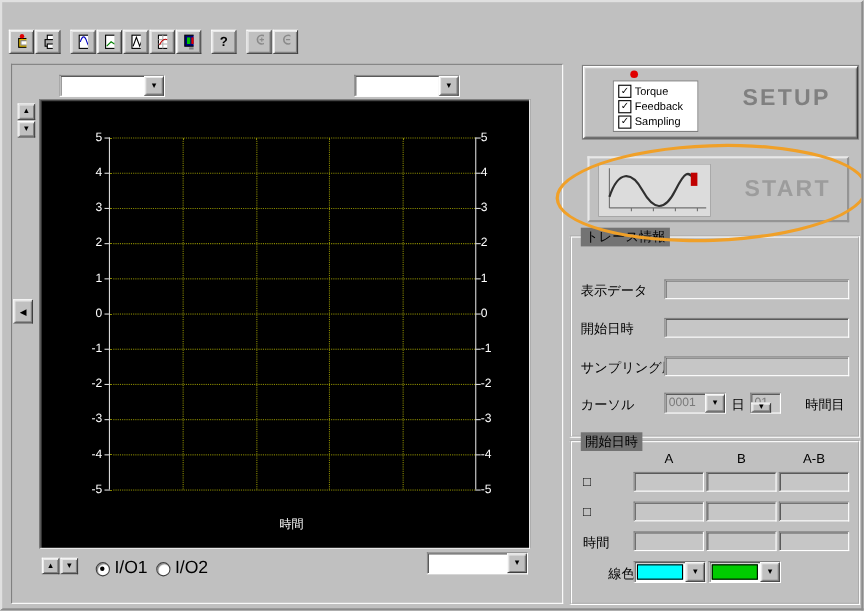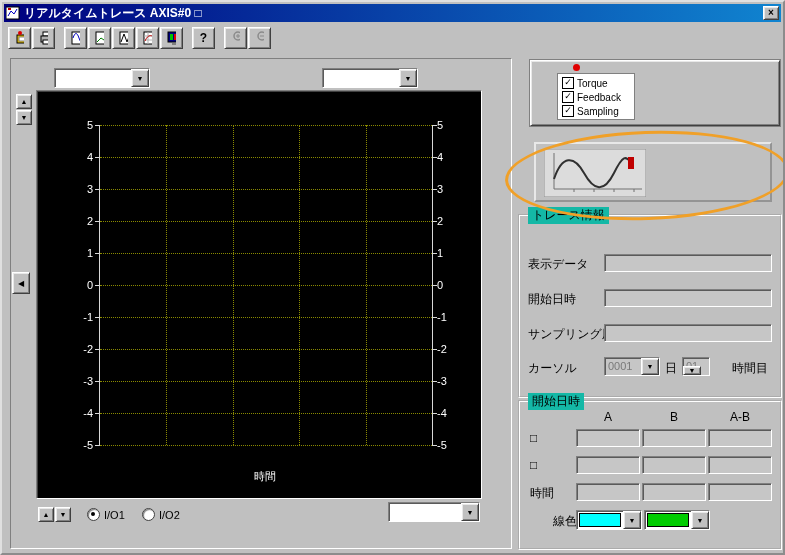--- a/index.html
+++ b/index.html
@@ -38,56 +38,45 @@
   .yl .ytick{padding-right:0;}
   .yr{left:400px;width:40px;text-align:left;}
   .xaxis{position:absolute;left:62px;top:360px;width:332px;height:14px;}
   .xtick{position:absolute;transform:translateX(-50%);color:#fff;font-size:10px;white-space:nowrap;}
   .xlabel{position:absolute;left:62px;top:378px;width:332px;text-align:center;color:#fff;font-size:11px;}
   
   .spin{width:16px;height:15px;font-size:7px;line-height:13px;text-align:center;padding:0;color:#000;}
   .radio{width:11px;height:11px;border-radius:50%;background:#fff;border:1px solid #404040;box-shadow:inset 1px 1px 1px #808080;position:relative;display:inline-block;}
   .radio .dot{display:none;position:absolute;left:3px;top:3px;width:4px;height:4px;border-radius:50%;background:#000;}
   .radio.on .dot{display:block;}
-  .radiolab{font-size:11px;margin-left:4px;}
+  .radiolab{font-size:16px;margin-left:4px;}
   
   .setupbox{position:absolute;left:528px;top:58px;width:248px;height:64px;background:#c0c0c0;border:1px solid;border-color:#ffffff #404040 #404040 #ffffff;box-shadow:inset 1px 1px 0 #e8e8e8, inset -1px -1px 0 #808080, 0 0 0 1px #808080;}
   .cbpanel{position:absolute;left:26px;top:12px;width:78px;height:47px;background:#fff;border:1px solid #808080;padding:3px 2px 0 4px;box-sizing:border-box;}
   .cb{display:flex;align-items:center;margin-bottom:2px;}
   .cb .box{width:10px;height:10px;background:#fff;border:1px solid #000;font-size:9px;line-height:9px;text-align:center;margin-right:3px;}
   .cb .box .mark{visibility:hidden;}
   .cb.on .box .mark{visibility:visible;}
   .cb .lbl{font-size:10px;}
   .reddot{position:absolute;left:42px;top:3px;width:7px;height:7px;border-radius:50%;background:#e00000;}
   .setuptext{position:absolute;left:128px;top:16px;width:112px;text-align:center;font-size:21px;font-weight:bold;color:#808080;letter-spacing:2px;}
   .startbtn{position:absolute;left:532px;top:140px;width:238px;height:60px;background:#c0c0c0;border:2px outset #e8e8e8;box-sizing:border-box;}
   .starttext{position:absolute;left:130px;top:16px;width:100px;text-align:center;font-size:21px;font-weight:bold;color:#9c9c9c;letter-spacing:2px;}
   .ellipse{position:absolute;left:503px;top:129px;width:278px;height:83px;border:3px solid #f0a028;border-radius:50%;transform:rotate(-2deg);z-index:50;pointer-events:none;}
   .grp{position:absolute;border:2px groove #ffffff;}
-  .grp-label{position:absolute;top:-9px;left:8px;background:#14b8a6;padding:0 4px;font-size:12px;}
+  .grp-label{position:absolute;top:-9px;left:8px;background:#737373;padding:0 4px;font-size:12px;}
   .flabel{position:absolute;font-size:12px;color:#000;white-space:nowrap;}
   .fld{position:absolute;height:18px;background:#c6c6c6;border:1px solid;border-color:#808080 #ffffff #ffffff #808080;box-shadow:inset 1px 1px 0 #5a5a5a;box-sizing:border-box;font-size:11px;padding:2px 3px;}
   .colhead{position:absolute;font-size:12px;text-align:center;width:64px;}
 </style>
 </head>
 <body>
 
 <div class="win">
 
-  <div class="titlebar">
-    <span style="display:inline-flex;">
-      <svg width="14" height="14">
-          <rect x="0" y="1" width="13" height="12" fill="#fff" stroke="#000"></rect>
-          <polyline points="2,10 5,5 8,8 11,3" fill="none" stroke="#0000c0"></polyline>
-          <rect x="2" y="2" width="3" height="2" fill="#c00000"></rect>
-        </svg>
-    </span>
-    <span class="t">リアルタイムトレース AXIS#0 □</span>
-    <button class="btn closebtn">×</button>
-  </div>
 
   <div class="toolbar">
     <button class="btn tbtn">
       <svg width="16" height="16">
           <rect x="2" y="5" width="12" height="8" fill="#e8c000" stroke="#000"></rect>
           <circle cx="5" cy="3" r="2" fill="#e00000"></circle>
           <rect x="4" y="7" width="8" height="4" fill="#fff" stroke="#808080"></rect>
         </svg>
     </button>
     <button class="btn tbtn">
@@ -269,36 +258,38 @@
       </div>
       <div class="cb on">
         <span class="box"><span class="mark">✓</span></span>
         <span class="lbl">Feedback</span>
       </div>
       <div class="cb on">
         <span class="box"><span class="mark">✓</span></span>
         <span class="lbl">Sampling</span>
       </div>
     </div>
+    <div class="setuptext">SETUP</div>
   </div>
 
   <div class="startbtn">
     <span class="abs" style="left:8px;top:5px;">
       <svg width="102" height="48">
           <rect x="0" y="0" width="102" height="48" fill="#dcdcdc" stroke="#909090"></rect>
           <line x1="10" y1="4" x2="10" y2="40" stroke="#707070"></line>
           <line x1="10" y1="40" x2="98" y2="40" stroke="#707070"></line>
           <path d="M10 30 C18 6,30 6,40 24 S60 44,70 24 S82 8,88 14" fill="none" stroke="#303030" stroke-width="2"></path>
           <rect x="84" y="8" width="6" height="12" fill="#c00000"></rect>
           <line x1="30" y1="40" x2="30" y2="43" stroke="#707070"></line>
           <line x1="50" y1="40" x2="50" y2="43" stroke="#707070"></line>
           <line x1="70" y1="40" x2="70" y2="43" stroke="#707070"></line>
           <line x1="90" y1="40" x2="90" y2="43" stroke="#707070"></line>
         </svg>
     </span>
+    <span class="starttext">START</span>
   </div>
 
   <div class="ellipse"></div>
 
   <div class="grp" style="left:516px;top:212px;width:260px;height:180px;">
     <span class="grp-label">トレース情報</span>
     <span class="flabel" style="left:8px;top:40px;">表示データ</span>
     <div class="fld" style="left:84px;top:38px;width:168px;"></div>
     <span class="flabel" style="left:8px;top:75px;">開始日時</span>
     <div class="fld" style="left:84px;top:73px;width:168px;"></div>

